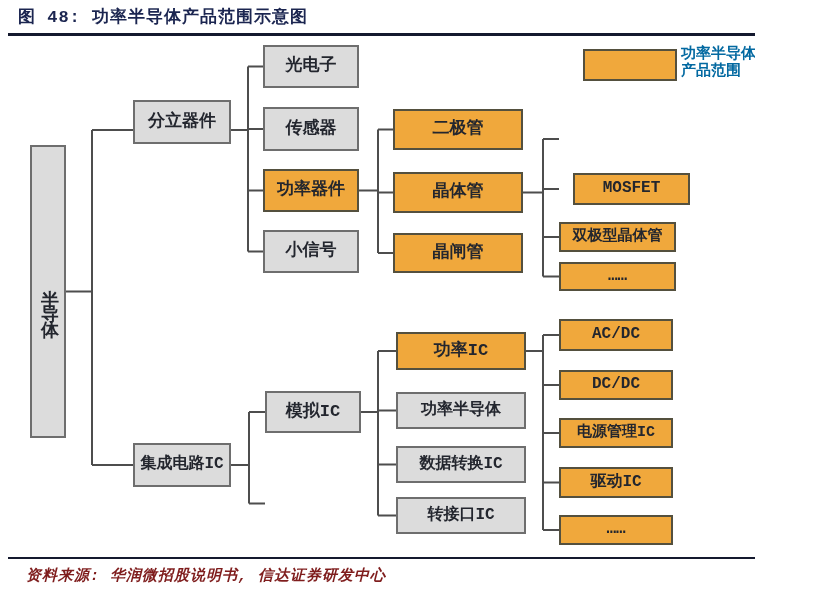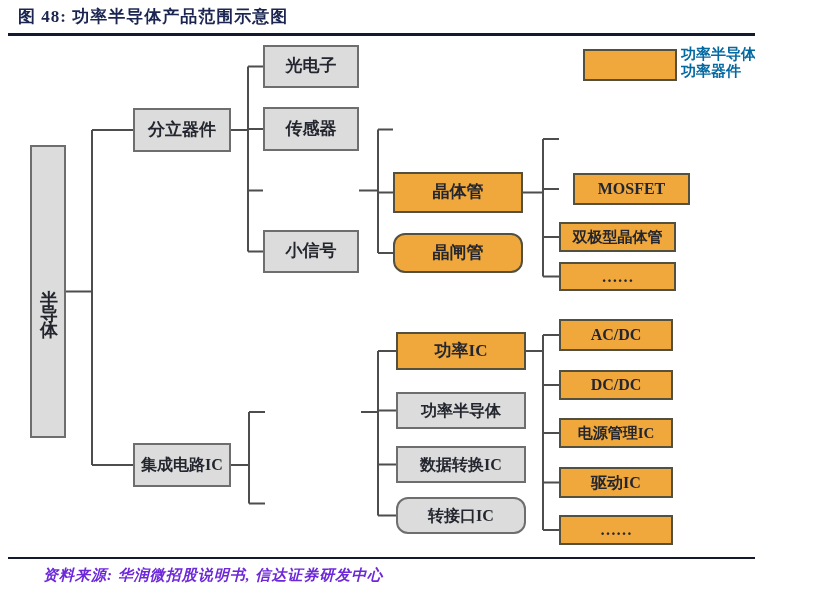--- a/index.html
+++ b/index.html
@@ -11,21 +11,21 @@
     --title-color: #1B2550;
     --rule-color: #14192E;
     --node-text: #23262E;
   }
   html, body { margin: 0; padding: 0; background: #fff; }
   .page {
     position: relative;
     width: 755px;
     height: 605px;
     background: #ffffff;
-    font-family: Liberation Serif, serif;
+    font-family: Liberation Mono, monospace;
     overflow: hidden;
   }
   .fig-title {
     position: absolute;
     left: 18px;
     top: 5px;
     font-size: 17px;
     font-weight: bold;
     color: var(--title-color);
     letter-spacing: 1px;
@@ -38,23 +38,22 @@
   }
   .rule-top { top: 33px; height: 3px; }
   .rule-bottom { top: 557px; height: 2px; }
   .source-note {
     position: absolute;
     left: 26px;
     top: 566px;
     font-size: 15px;
     font-style: italic;
     font-weight: bold;
-    color: #6d28d9;
+    color: #7f1d1d;
     letter-spacing: 1px;
-    margin-left: 17px;
   }
   svg.connectors {
     position: absolute;
     left: 0; top: 0;
   }
   svg.connectors path {
     fill: none;
     stroke: var(--connector);
     stroke-width: 2;
   }
@@ -117,48 +116,51 @@
     <path d="M231,130 H248 M248,66.5 V251.5 M248,66.5 H263 M248,129 H263 M248,190.5 H263 M248,251.5 H263"></path>
     <path d="M359,190.5 H378 M378,129.5 V253 M378,129.5 H393 M378,192.5 H393 M378,253 H393"></path>
     <path d="M523,192.5 H543 M543,139 V276.5 M543,139 H559 M543,189 H559 M543,237 H559 M543,276.5 H559"></path>
     <path d="M231,465 H249 M249,412 V503.5 M249,412 H265 M249,503.5 H265"></path>
     <path d="M361,412 H378 M378,351 V515.5 M378,351 H396 M378,410.5 H396 M378,464.5 H396 M378,515.5 H396"></path>
     <path d="M526,351 H543 M543,335 V530 M543,335 H559 M543,385 H559 M543,433 H559 M543,482.5 H559 M543,530 H559"></path>
   </svg>
 
   <div class="node vertical" style="left:30px;top:145px;width:36px;height:293px;">半导体</div>
 
-  <div class="node" style="left:133px;top:108px;width:98px;height:44px;text-align:center;">分立器件</div>
+  <div class="node" style="left:133px;top:100px;width:98px;height:44px;text-align:center;">分立器件</div>
   <div class="node sm" style="left:133px;top:443px;width:98px;height:44px;">集成电路IC</div>
 
   <div class="node" style="left:263px;top:45px;width:96px;height:43px;">光电子</div>
   <div class="node" style="left:263px;top:107px;width:96px;height:44px;">传感器</div>
+  <div class="node hl" style="left:263px;top:169px;width:96px;height:43px;">功率器件</div>
   <div class="node" style="left:263px;top:230px;width:96px;height:43px;">小信号</div>
 
+  <div class="node hl" style="left:393px;top:109px;width:130px;height:41px;">二极管</div>
   <div class="node hl" style="left:393px;top:172px;width:130px;height:41px;">晶体管</div>
-  <div class="node hl" style="left:393px;top:233px;width:130px;height:40px;border-radius:12px;">晶闸管</div>
+  <div class="node hl" style="left:393px;top:233px;width:130px;height:40px;">晶闸管</div>
 
   <div class="node sm hl" style="left:559px;top:173px;width:117px;height:32px;margin-left:14px;">MOSFET</div>
   <div class="node xs hl" style="left:559px;top:222px;width:117px;height:30px;">双极型晶体管</div>
   <div class="node sm hl" style="left:559px;top:262px;width:117px;height:29px;">……</div>
 
+  <div class="node" style="left:265px;top:391px;width:96px;height:42px;">模拟IC</div>
 
   <div class="node hl" style="left:396px;top:332px;width:130px;height:38px;">功率IC</div>
   <div class="node sm" style="left:396px;top:392px;width:130px;height:37px;">功率半导体</div>
   <div class="node sm" style="left:396px;top:446px;width:130px;height:37px;">数据转换IC</div>
-  <div class="node sm" style="left:396px;top:497px;width:130px;height:37px;border-radius:12px;">转接口IC</div>
+  <div class="node sm" style="left:396px;top:497px;width:130px;height:37px;">转接口IC</div>
 
   <div class="node sm hl" style="left:559px;top:319px;width:114px;height:32px;">AC/DC</div>
   <div class="node xs hl" style="left:559px;top:418px;width:114px;height:30px;">电源管理IC</div>
   <div class="node sm hl" style="left:559px;top:370px;width:114px;height:30px;">DC/DC</div>
   <div class="node sm hl" style="left:559px;top:467px;width:114px;height:31px;">驱动IC</div>
   <div class="node sm hl" style="left:559px;top:515px;width:114px;height:30px;">……</div>
 
   <div class="legend-swatch"></div>
   <div class="legend-label">
     <div>功率半导体</div>
-    <div>功率器件</div>
+    <div>产品范围</div>
   </div>
 
   <div class="rule rule-bottom"></div>
   <div class="source-note">资料来源: 华润微招股说明书, 信达证券研发中心</div>
 
 </div>
 
 </body></html>

